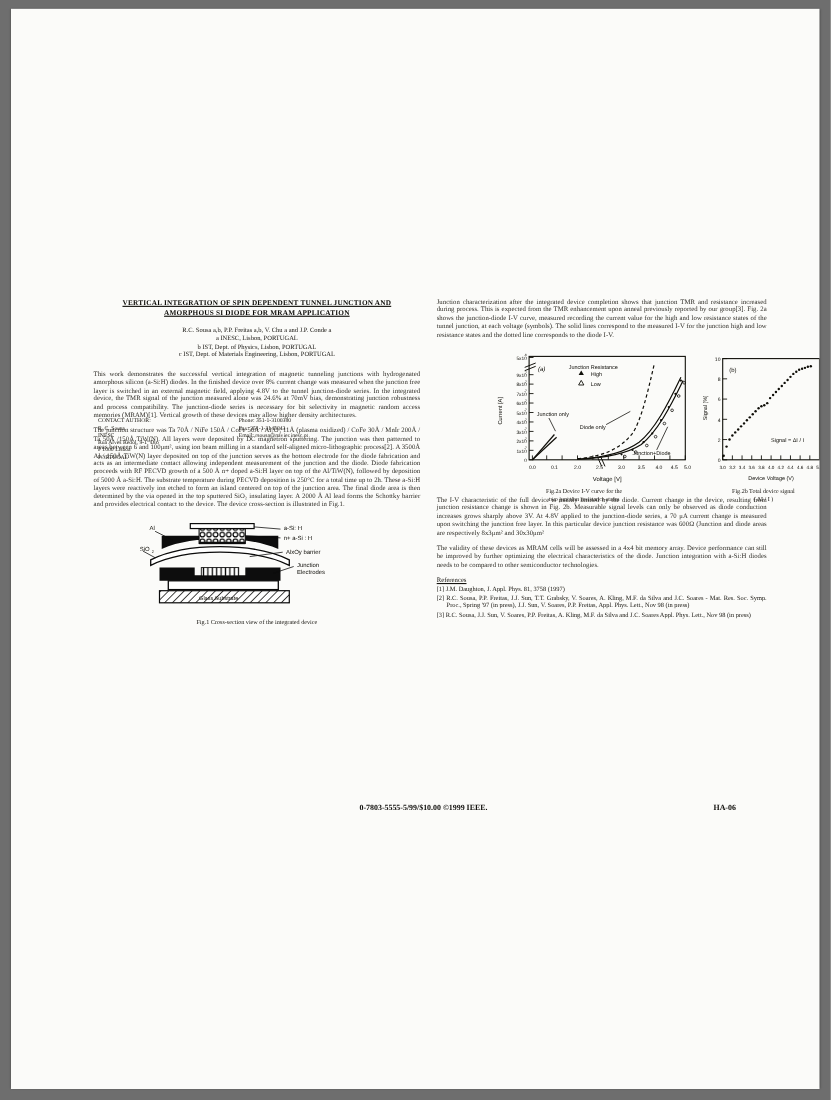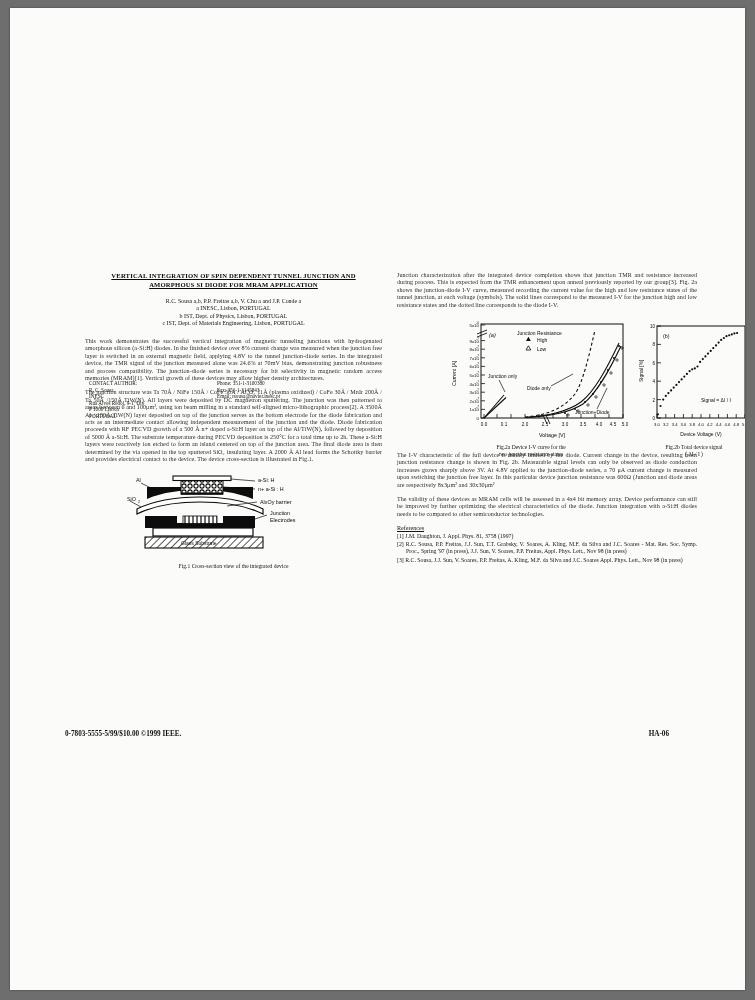--- a/index.html
+++ b/index.html
@@ -95,21 +95,21 @@
   }
   .ref {
     font-size: 5.8px; line-height: 7.1px; margin: 0 0 1px 0;
     padding-left: 9px; text-indent: -9px; color: #23211c;
     text-align: justify;
   }
 
   
   .footer {
     position: absolute; left: 55px; top: 722px; width: 640px;
-    font-size: 7.2px; font-weight: bold; color: #100f0c;
+    font-size: 7.2px; font-weight: bold; color: #100f0c; text-align: center;
   }
   .footer .right { position: absolute; right: 36px; top: 0; }
 
   svg text { font-family: "Liberation Sans", sans-serif; }
 </style>
 </head>
 <body>
 
 <div class="page">
  <div class="sheet">

